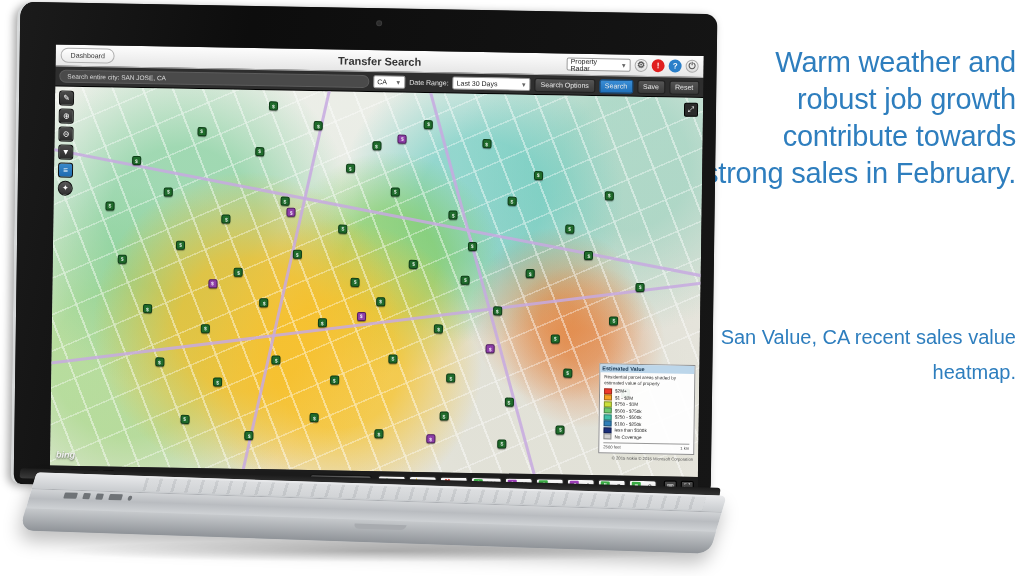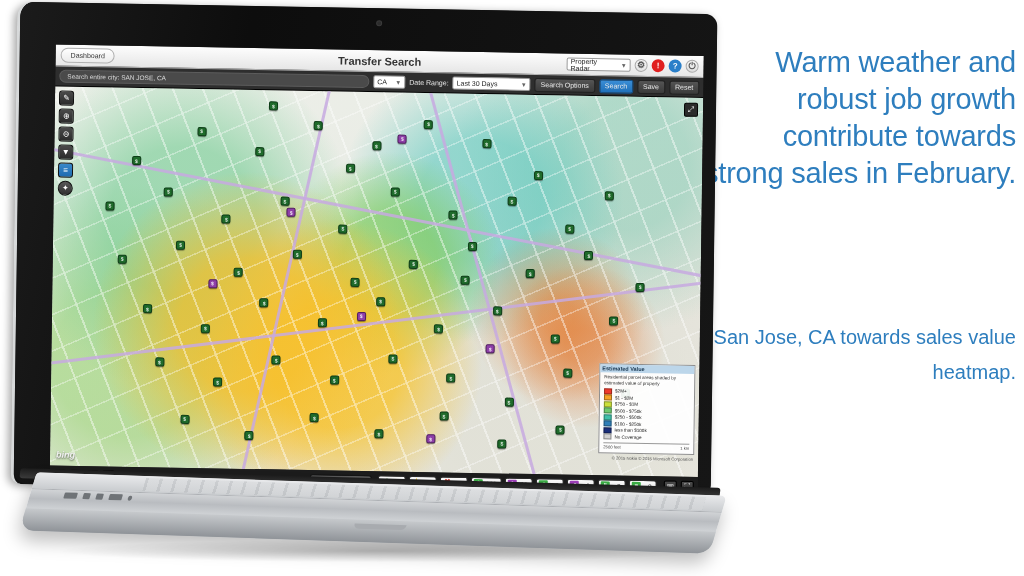--- a/index.html
+++ b/index.html
@@ -215,21 +215,21 @@
   #hinge { position:absolute; left:20px; top:478px; width:700px; height:10px;
            background:linear-gradient(#1d1d1d,#3c3c3c);
            transform: matrix(1, 0.028, -0.12, 1, 0, 0); border-radius:3px; }
 </style>
 </head>
 <body>
 
 <div id="stage">
 
   <div id="headline" class="copy-block">Warm weather and robust job growth contribute towards strong sales in February.</div>
-  <div id="subcopy" class="copy-block">San Jose, CA  towards sales value heatmap.</div>
+  <div id="subcopy" class="copy-block">San Value, CA  recent sales value heatmap.</div>
 
   <div id="laptop">
 
     <div id="shadow"></div>
 
     <div id="lid">
       <div id="lid-inner"></div>
       <div id="camera"></div>
 
       <div id="screen">

